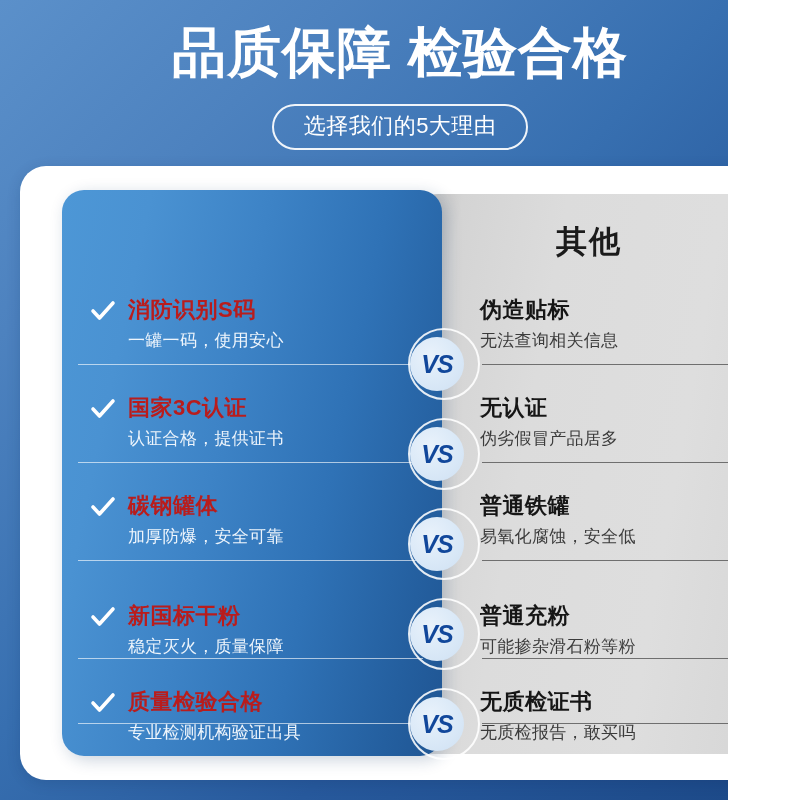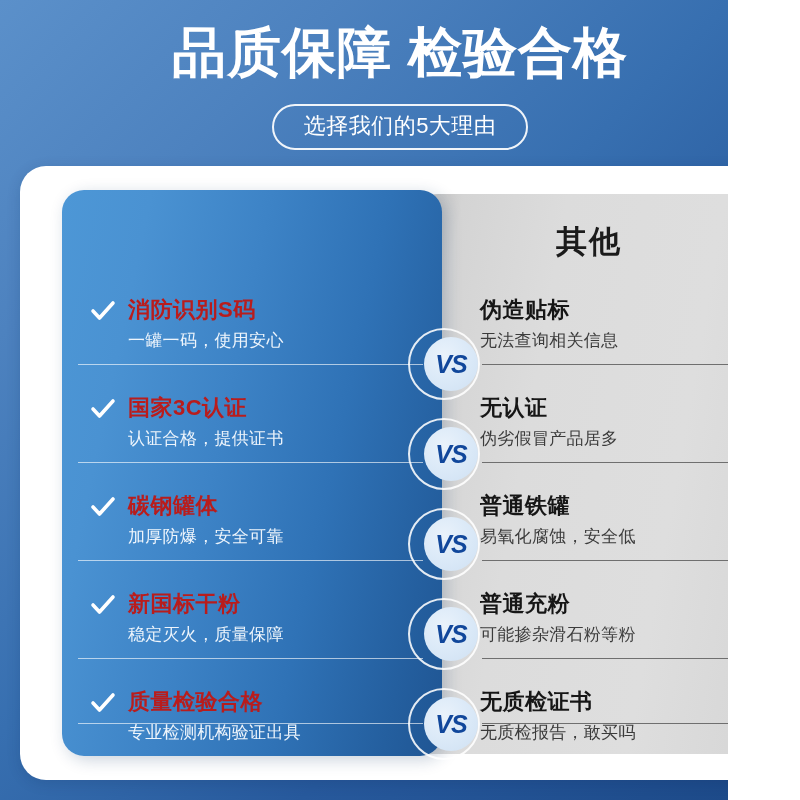--- a/index.html
+++ b/index.html
@@ -189,21 +189,21 @@
   
   .vs-badge {
     position: absolute;
     width: 72px;
     height: 72px;
     border-radius: 50%;
     border: 2px solid rgba(255,255,255,0.88);
     box-sizing: border-box;
     display: flex;
     align-items: center;
-    justify-content: flex-end;
+    justify-content: flex-start;
   }
   .vs-inner {
     width: 54px;
     height: 54px;
     border-radius: 50%;
     background: radial-gradient(circle at 38% 34%, #e9f2fb 0%, #d9e8f7 58%, #cfe0f2 100%);
     display: flex;
     align-items: center;
     justify-content: center;
     font-size: 25px;
@@ -285,21 +285,21 @@
         </div>
       </div>
       <div class="row-right">
         <div class="rr-inner">
           <div class="row-title">普通铁罐</div>
           <div class="row-sub">易氧化腐蚀，安全低</div>
         </div>
       </div>
     </div>
 
-    <div class="row" style="top:412px;">
+    <div class="row" style="top:424px;">
       <div class="row-left">
         <div class="check-icon">
           <svg width="26" height="26" viewBox="0 0 26 26">
             <path d="M3 13 L9.5 20 L23 5" fill="none" stroke="#ffffff" stroke-width="3.6" stroke-linecap="round" stroke-linejoin="round"></path>
           </svg>
         </div>
         <div class="rl-inner">
           <div class="row-title">新国标干粉</div>
           <div class="row-sub">稳定灭火，质量保障</div>
         </div>

